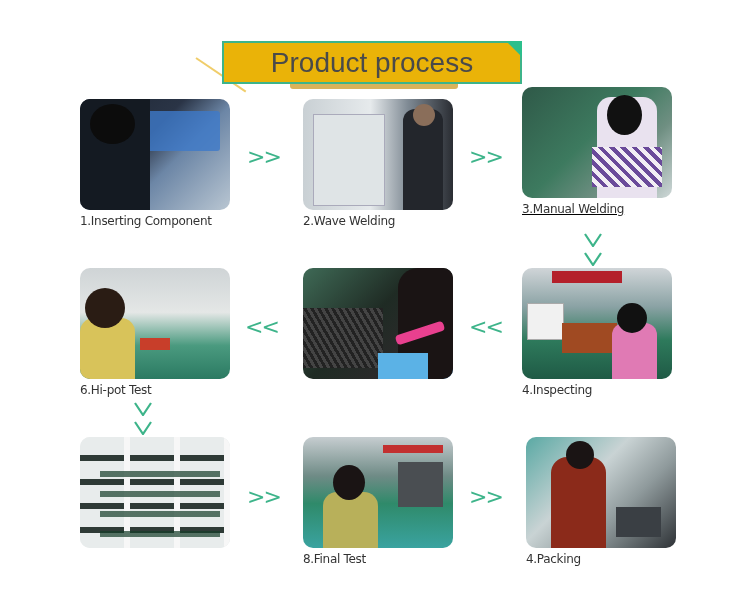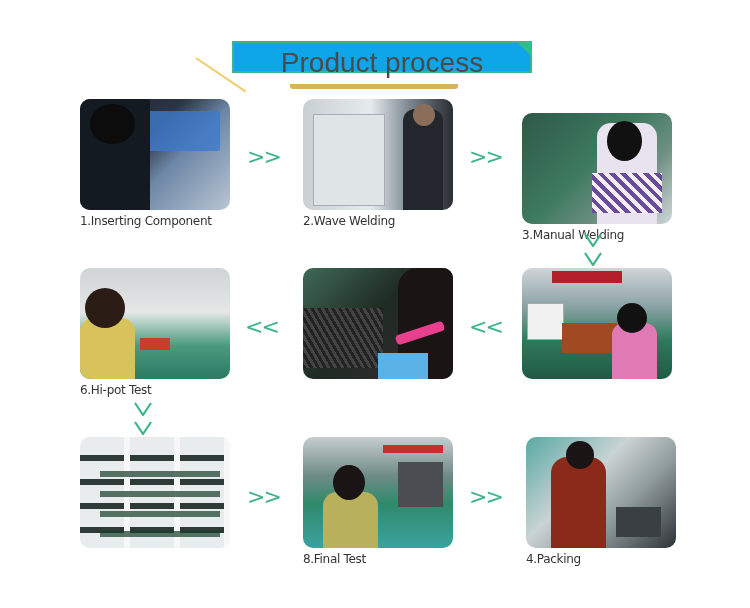--- a/index.html
+++ b/index.html
@@ -1,17 +1,17 @@
 <!DOCTYPE html>
 <html><head>
 <meta charset="utf-8">
 <style>
   html, body { margin:0; padding:0; background:#ffffff; }
   body { width:750px; height:608px; position:relative; overflow:hidden; font-family:"DejaVu Sans", sans-serif; }
-  .title-box { position:absolute; left:232px; top:41px; width:300px; height:32px; border:2px solid #3db48a; box-sizing:border-box; background:#0ea5e9; }
+  .title-box { position:absolute; left:222px; top:41px; width:300px; height:43px; border:2px solid #3db48a; box-sizing:border-box; background:#eab308; }
   .title-text { position:absolute; left:0; right:0; top:2px; text-align:center; font-family:"Liberation Sans", sans-serif; font-size:28px; color:#4a4a4a; line-height:36px; }
   .title-corner { position:absolute; right:-2px; top:-2px; width:0; height:0; border-top:16px solid #2cbf8c; border-left:16px solid transparent; }
   .title-underline { position:absolute; left:290px; top:84px; width:168px; height:5px; background:#d9b35a; border-radius:0 0 3px 3px; }
   .title-slash { position:absolute; left:196px; top:57px; width:60px; height:2px; background:#f0cd6a; transform:rotate(34deg); transform-origin:left center; }
   .step { position:absolute; width:176px; }
   .photo { width:150px; height:111px; border-radius:10px; overflow:hidden; position:relative; }
   .caption { font-family:"DejaVu Sans", sans-serif; font-size:12px; color:#333; margin-top:4px; letter-spacing:-0.3px; white-space:nowrap; }
   .arrow-h { position:absolute; font-family:"DejaVu Sans", sans-serif; color:#3db48a; font-size:22px; letter-spacing:-2px; line-height:22px; }
   .arrow-v { position:absolute; width:20px; }
   .vchev { width:20px; height:14px; }
@@ -39,21 +39,21 @@
 <div class="step" style="left:303px; top:99px;">
   <div class="photo" style="background:linear-gradient(90deg,#c9d0d4 0%,#e6eaec 45%,#7f8a94 70%,#2a2d33 100%);">
     <div style="position:absolute;left:10px;top:15px;width:70px;height:90px;background:#dfe4e6;border:1px solid #aab;"></div>
     <div style="position:absolute;left:100px;top:10px;width:40px;height:101px;background:#23262c;border-radius:12px 12px 0 0;"></div>
     <div style="position:absolute;left:110px;top:5px;width:22px;height:22px;background:#8a6e5a;border-radius:50%;"></div>
   </div>
   <div class="caption">2.Wave Welding</div>
 </div>
 <div class="arrow-h" style="left:469px; top:146px;">&gt;&gt;</div>
 
-<div class="step" style="left:522px; top:113px;">
+<div class="step" style="left:522px; top:87px;text-decoration:underline;">
   <div class="photo" style="background:linear-gradient(135deg,#2f5948 0%,#3d7a5f 45%,#6f8f82 70%,#cfd8d8 100%);">
     <div style="position:absolute;left:75px;top:10px;width:60px;height:101px;background:#e9e2ef;border-radius:14px 14px 0 0;"></div>
     <div style="position:absolute;left:85px;top:8px;width:35px;height:40px;background:#111;border-radius:50%;"></div>
     <div style="position:absolute;left:70px;top:60px;width:70px;height:40px;background:repeating-linear-gradient(45deg,#6a4a9a 0 4px,#f2eef4 4px 8px);"></div>
   </div>
   <div class="caption">3.Manual Welding</div>
 </div>
 
 <div class="arrow-v" style="left:583px; top:232px;">
   <svg class="vchev" viewBox="0 0 20 14">
@@ -85,20 +85,21 @@
 <div class="arrow-h" style="left:469px; top:316px;">&lt;&lt;</div>
 
 <div class="step" style="left:522px; top:268px;">
   <div class="photo" style="background:linear-gradient(180deg,#d0d5d8 0%,#8aa2a4 35%,#2e7a5c 65%,#1f5a45 100%);">
     <div style="position:absolute;left:30px;top:3px;width:70px;height:12px;background:#b4202a;"></div>
     <div style="position:absolute;left:5px;top:35px;width:35px;height:35px;background:#f1f1f1;border:1px solid #aaa;"></div>
     <div style="position:absolute;left:40px;top:55px;width:55px;height:30px;background:#a04a22;"></div>
     <div style="position:absolute;left:90px;top:55px;width:45px;height:56px;background:#e07ab4;border-radius:12px 12px 0 0;"></div>
     <div style="position:absolute;left:95px;top:35px;width:30px;height:30px;background:#111;border-radius:50%;"></div>
   </div>
+  <div class="caption">4.Inspecting</div>
 </div>
 
 <div class="arrow-v" style="left:133px; top:401px;">
   <svg class="vchev" viewBox="0 0 20 14">
       <polyline points="2,1 10,13 18,1" fill="none" stroke="#3db48a" stroke-width="2.2"></polyline>
     </svg>
   <svg class="vchev" viewBox="0 0 20 14">
       <polyline points="2,1 10,13 18,1" fill="none" stroke="#3db48a" stroke-width="2.2"></polyline>
     </svg>
 </div>

